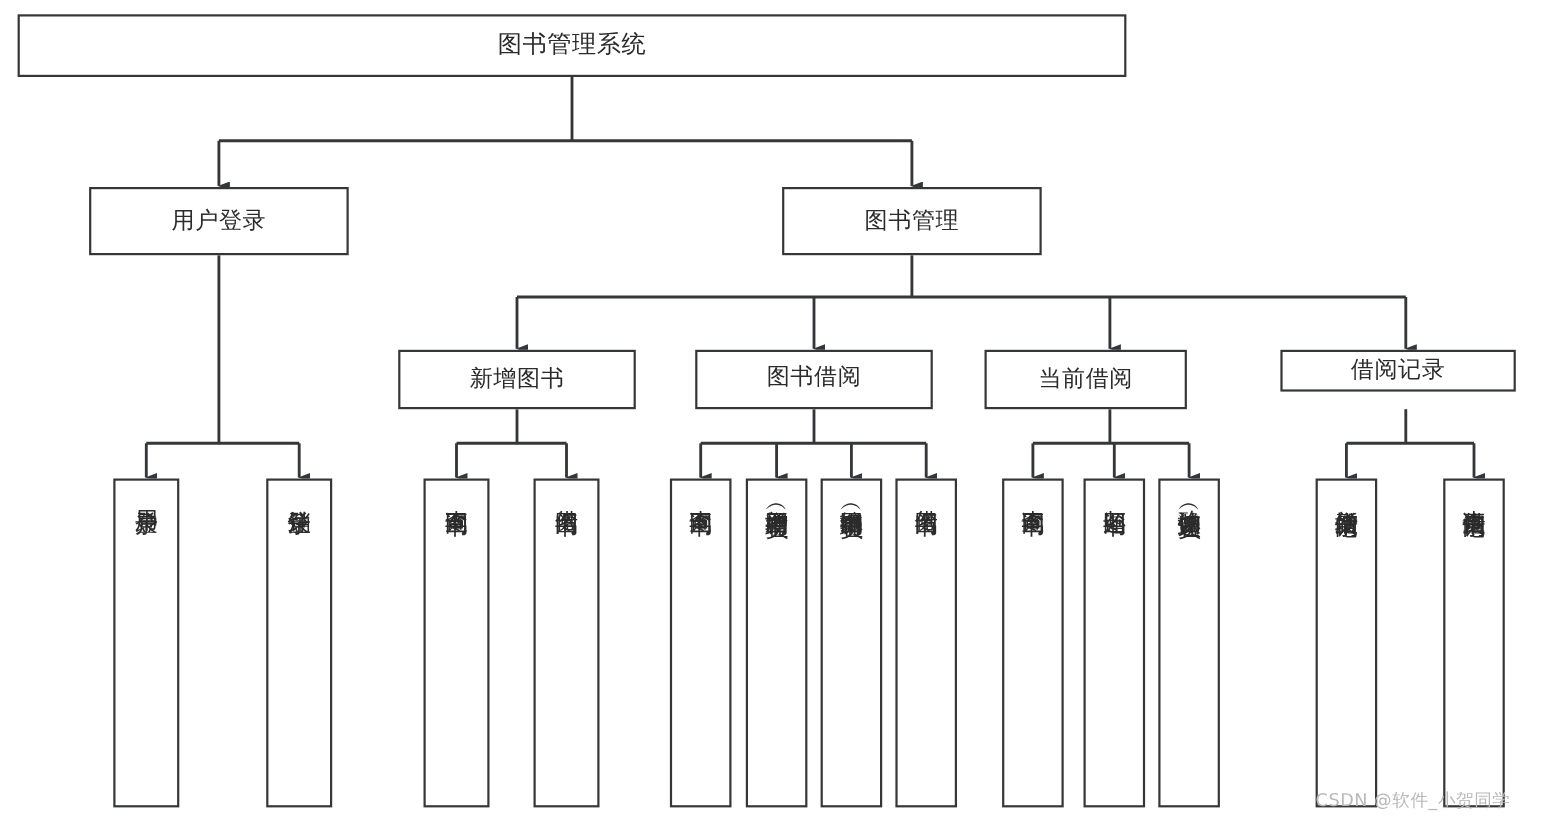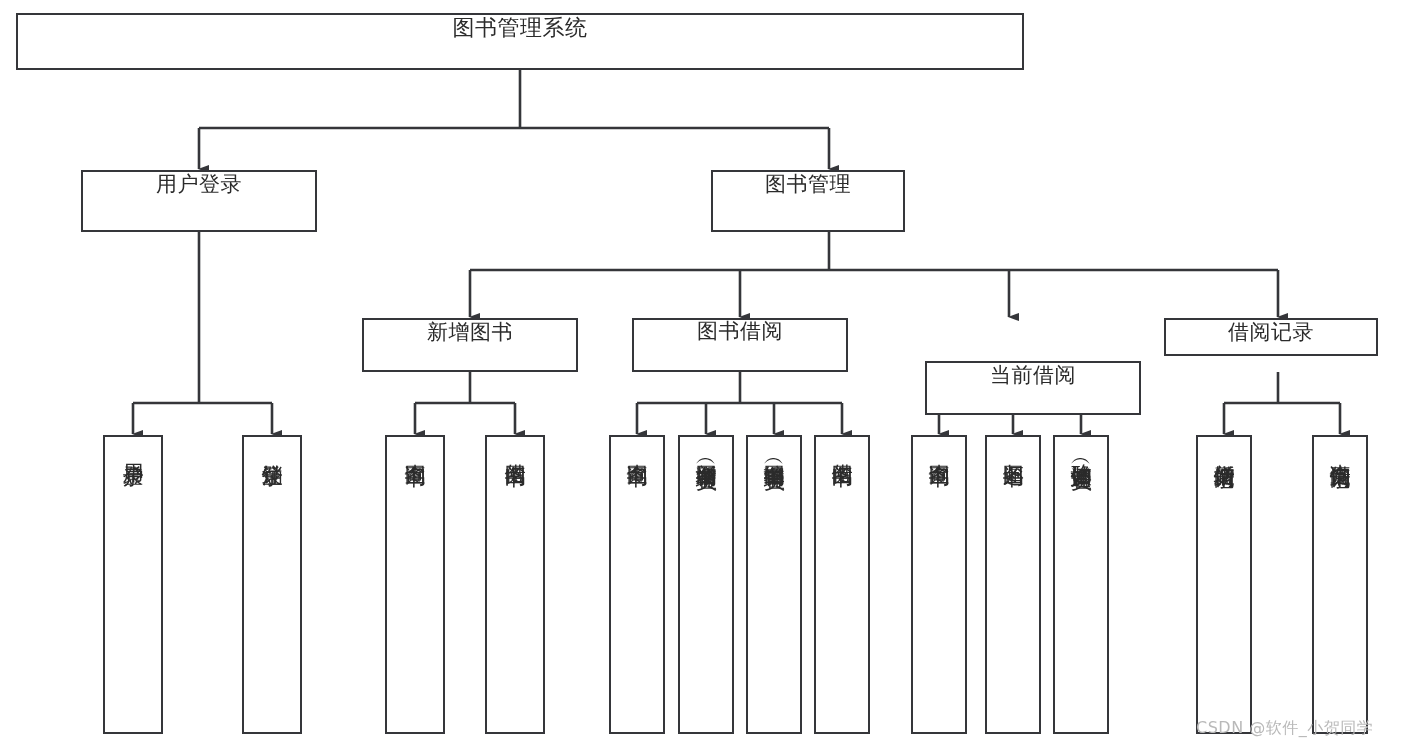--- a/index.html
+++ b/index.html
@@ -23,20 +23,21 @@
     width: 1405px;
     height: 747px;
     pointer-events: none;
   }
   .node {
     position: absolute;
     box-sizing: border-box;
     background: #ffffff;
     border: 2px solid #35363a;
     display: flex;
+    align-items: center;
     justify-content: center;
     color: #2b2b2b;
   }
   .node.horiz {
     font-size: 21px;
     letter-spacing: 0.5px;
     line-height: 1.2;
   }
   .node.root {
     font-size: 22px;
@@ -113,31 +114,31 @@
       </g>
   </svg>
 
   <div class="node root horiz" style="left: 16px; top: 13px; width: 1008px; height: 57px;">
     <span>图书管理系统</span>
   </div>
 
   <div class="node horiz" style="left: 81px; top: 170px; width: 236px; height: 62px;">
     <span>用户登录</span>
   </div>
-  <div class="node horiz" style="left: 711px; top: 170px; width: 194px; height: 62px;">
+  <div class="node horiz" style="left: 711px; top: 170px; width: 236px; height: 62px;">
     <span>图书管理</span>
   </div>
 
   <div class="node horiz" style="left: 362px; top: 318px; width: 216px; height: 54px;">
     <span>新增图书</span>
   </div>
   <div class="node horiz" style="left: 632px; top: 318px; width: 216px; height: 54px; font-family: Liberation Mono, monospace;">
     <span>图书借阅</span>
   </div>
-  <div class="node horiz" style="left: 925px; top: 318px; width: 216px; height: 54px; margin-top: 43px;">
+  <div class="node horiz" style="left: 895px; top: 318px; width: 184px; height: 54px;">
     <span>当前借阅</span>
   </div>
   <div class="node horiz" style="left: 1164px; top: 318px; width: 214px; height: 38px;">
     <span>借阅记录</span>
   </div>
 
   <div class="node leaf" style="left: 103px; top: 435px; width: 60px; height: 299px;">
     <span class="vtext">用户登录</span>
   </div>
   <div class="node leaf" style="left: 242px; top: 435px; width: 60px; height: 299px;">

